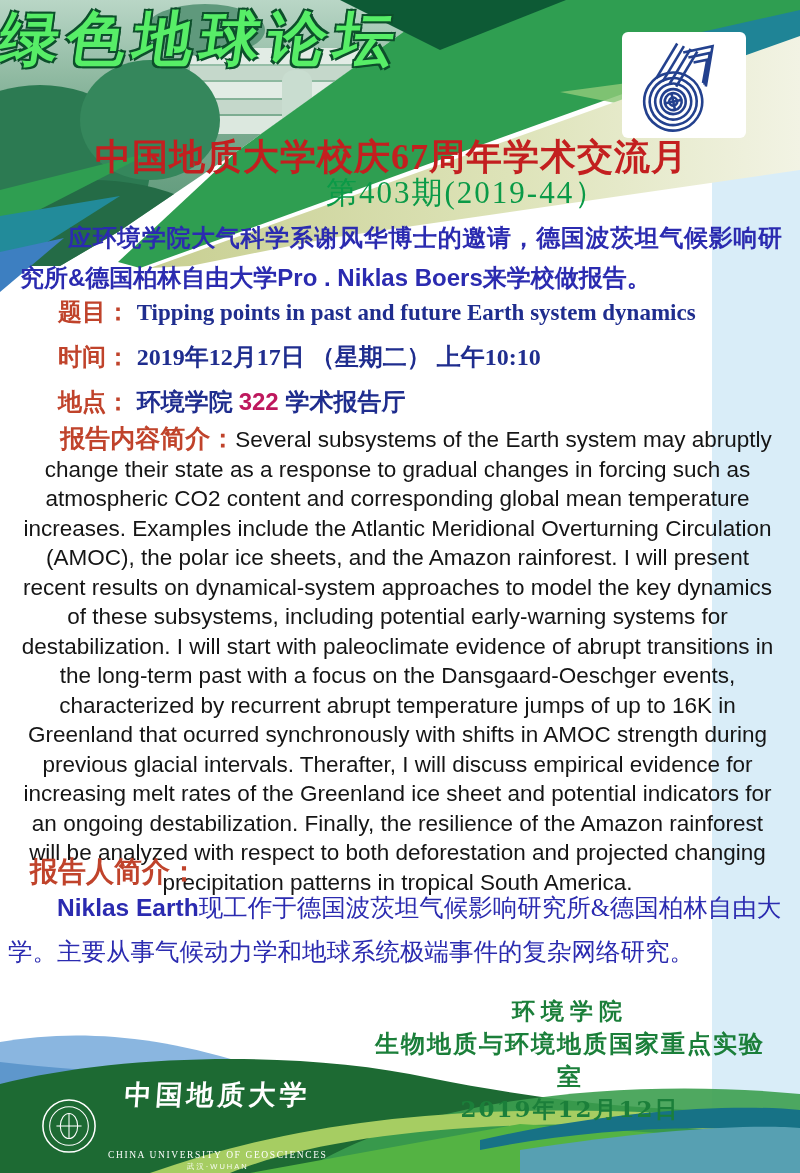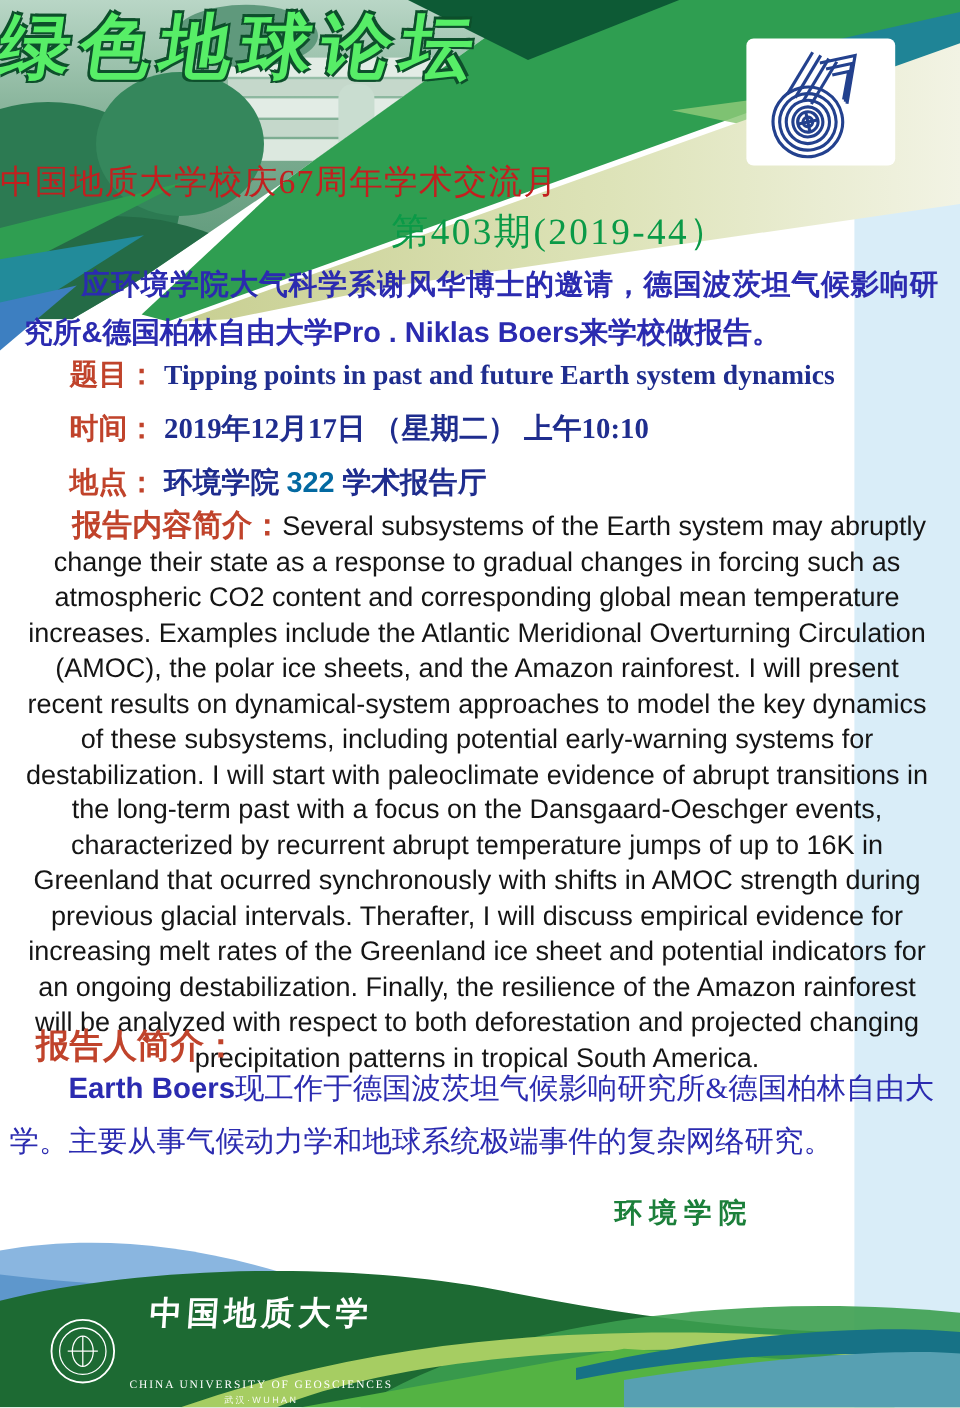--- a/index.html
+++ b/index.html
@@ -17,38 +17,38 @@
   
   #forum-title{left:0px;top:0px;z-index:6;font-family:"DejaVu Serif",serif;
       font-size:59px;font-weight:bold;letter-spacing:8px;color:#57ee67;
       transform:skewX(-8deg);line-height:78px;white-space:nowrap;
       text-shadow:2px 2px 0 #0d4f2b,-2px -2px 0 #0d4f2b,2px -2px 0 #0d4f2b,-2px 2px 0 #0d4f2b;}
 
   
   #logo67{left:622px;top:32px;width:124px;height:106px;background:#ffffff;
       border-radius:6px;z-index:5;display:flex;align-items:center;justify-content:center;}
 
-  #series-title{left:0;top:133px;width:783px;z-index:6;text-align:left;
-      font-family:"Liberation Serif",serif;font-weight:normal;font-size:28px;
+  #series-title{left:0;top:133px;width:783px;z-index:6;text-align:center;
+      font-family:"Liberation Serif",serif;font-weight:bold;font-size:36px;
       letter-spacing:1px;color:#c31f1f;white-space:nowrap;}
   #issue-number{left:326px;top:172px;z-index:6;font-family:"Liberation Serif",serif;
       font-weight:normal;font-size:31px;letter-spacing:2px;color:#0a9a47;white-space:nowrap;}
 
   #intro{left:20px;top:218px;width:762px;z-index:6;font-size:24px;line-height:40px;
       font-weight:bold;color:#2b2bb0;text-indent:2em;text-align:justify;}
   #intro .latin{font-family:"Liberation Sans",sans-serif;}
 
   .detail-line{left:58px;z-index:6;white-space:nowrap;font-size:24px;}
   .detail-label{font-family:"Liberation Serif",serif;font-weight:bold;color:#c0432b;margin-top:28px;}
   .detail-value{font-family:"Liberation Serif",serif;font-weight:bold;color:#1f2d8e;}
   #topic-line{top:296px;}
   #topic-line .detail-value{font-size:23px;}
   #time-line{top:341px;}
   #venue-line{top:386px;}
-  #venue-line .room{font-family:"Liberation Sans",sans-serif;color:#0369a1;}
+  #venue-line .room{font-family:"Liberation Sans",sans-serif;color:#be185d;}
 
   #abstract{left:20px;top:424px;width:755px;z-index:6;font-size:22.5px;line-height:29.5px;
       color:#151515;text-align:center;text-indent:37px;}
   #abstract .abs-label{font-family:"Liberation Serif",serif;font-weight:bold;
       font-size:25px;color:#c0432b;}
 
   #speaker-label{left:30px;top:853px;z-index:6;font-family:"Liberation Serif",serif;
       font-weight:bold;font-size:28px;color:#c0432b;white-space:nowrap;}
   #speaker-bio{left:8px;top:886px;width:790px;z-index:6;font-family:"Liberation Serif",serif;
       font-size:24.5px;line-height:44px;color:#2b2bb0;text-indent:2em;}
@@ -174,24 +174,26 @@
 <div id="venue-line" class="abs detail-line">
   <span class="detail-label">地点：</span>
   <span class="detail-value">环境学院 </span>
   <span class="detail-value room">322</span>
   <span class="detail-value"> 学术报告厅</span>
 </div>
 
 <div id="abstract" class="abs"><span class="abs-label">报告内容简介：</span><span>Several subsystems of the Earth system may abruptly change their state as a response to gradual changes in forcing such as atmospheric CO2 content and corresponding global mean temperature increases. Examples include the Atlantic Meridional Overturning Circulation (AMOC), the polar ice sheets, and the Amazon rainforest. I will present recent results on dynamical-system approaches to model the key dynamics of these subsystems, including potential early-warning systems for destabilization. I will start with paleoclimate evidence of abrupt transitions in the long-term past with a focus on the Dansgaard-Oeschger events, characterized by recurrent abrupt temperature jumps of up to 16K in Greenland that ocurred synchronously with shifts in AMOC strength during previous glacial intervals. Therafter, I will discuss empirical evidence for increasing melt rates of the Greenland ice sheet and potential indicators for an ongoing destabilization. Finally, the resilience of the Amazon rainforest will be analyzed with respect to both deforestation and projected changing precipitation patterns in tropical South America.</span></div>
 
 <div id="speaker-label" class="abs">报告人简介：</div>
-<div id="speaker-bio" class="abs"><span class="name">Earth Boers</span><span>现工作于德国波茨坦气候影响研究所&amp;德国柏林自由大学。主要从事气候动力学和地球系统极端事件的复杂网络研究。</span></div>
+<div id="speaker-bio" class="abs"><span class="name">Niklas Earth</span><span>现工作于德国波茨坦气候影响研究所&amp;德国柏林自由大学。主要从事气候动力学和地球系统极端事件的复杂网络研究。</span></div>
 
 <div id="footer-block" class="abs">
   <div class="f1">环境学院</div>
+  <div class="f2">生物地质与环境地质国家重点实验室</div>
+  <div class="f3">2019年12月12日</div>
 </div>
 
 <div id="uni-logo" class="abs">
   <svg id="uni-seal" viewBox="0 0 60 60">
     <g stroke="#ffffff" fill="none" stroke-width="1.6">
       <circle cx="30" cy="30" r="27"></circle>
       <circle cx="30" cy="30" r="20" stroke-width="1.1"></circle>
       <ellipse cx="30" cy="30" rx="9" ry="13" stroke-width="1.1"></ellipse>
       <line x1="17" y1="30" x2="43" y2="30" stroke-width="1.1"></line>
       <line x1="30" y1="17" x2="30" y2="43" stroke-width="1.1"></line>

